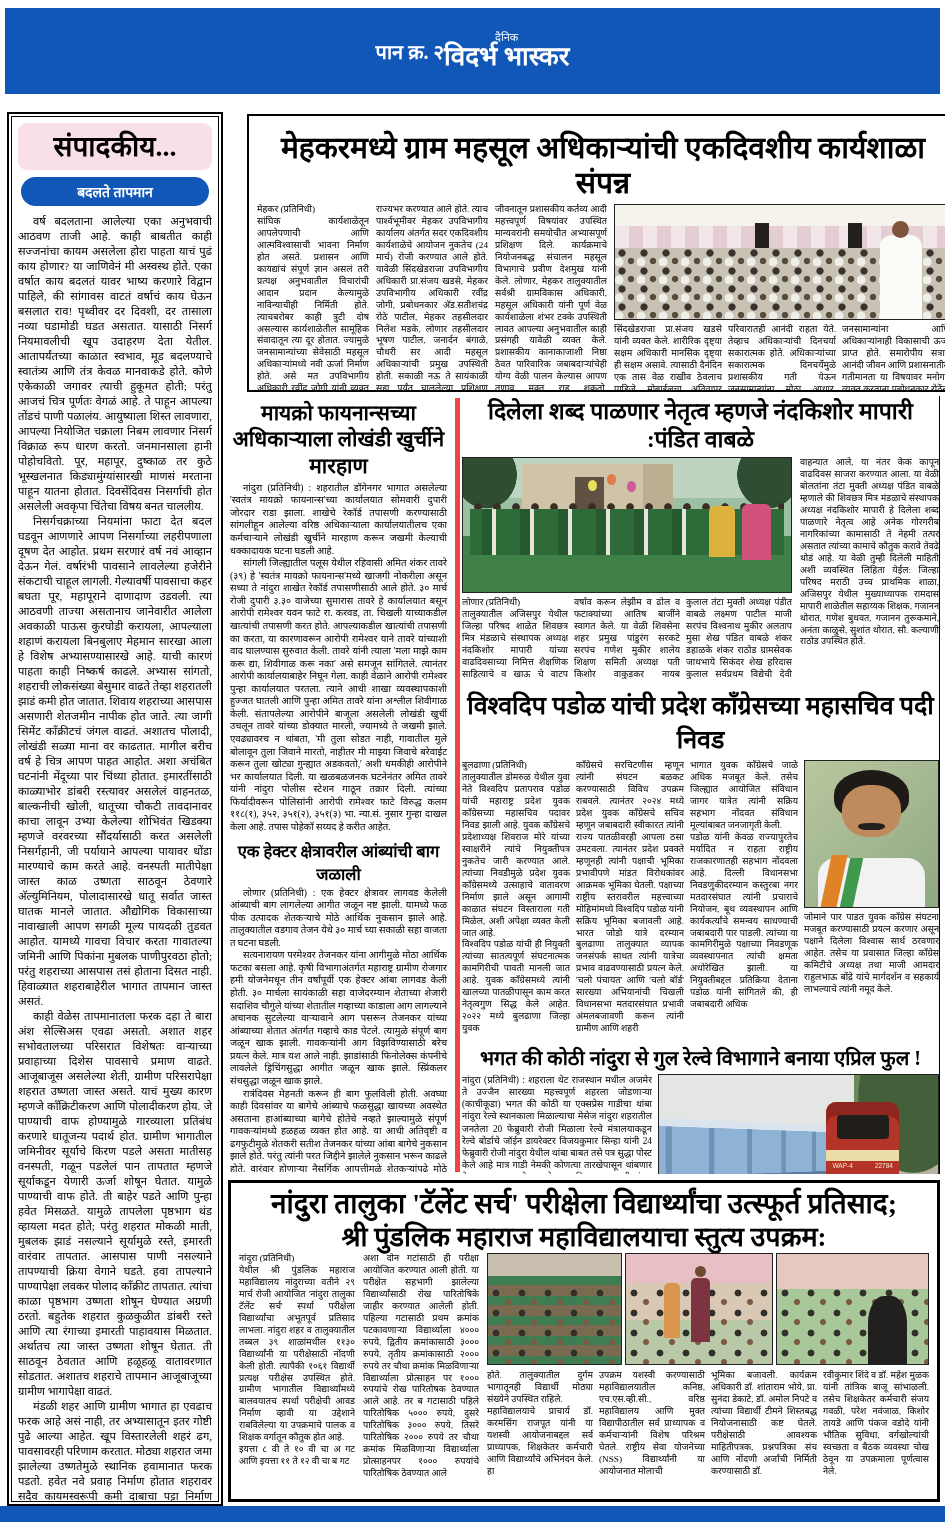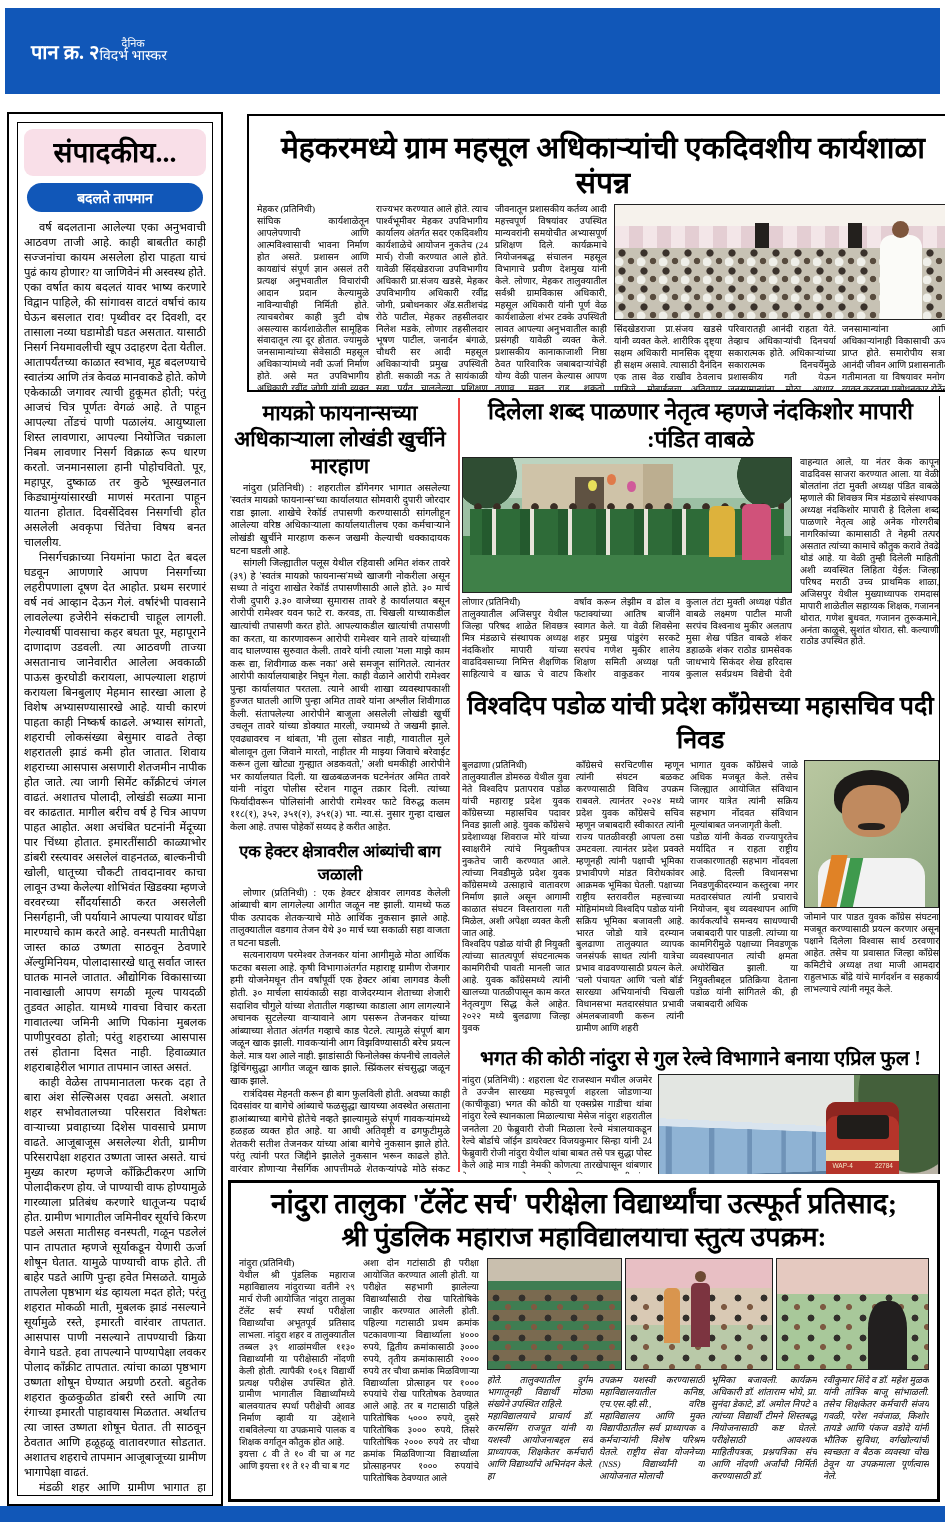--- a/index.html
+++ b/index.html
@@ -1,27 +1,27 @@
 <!DOCTYPE html>
 <html><head>
 <meta charset="utf-8">
 <style>
   html,body{margin:0;padding:0;background:#e9e9e9;}
   .page{position:relative;width:945px;height:1522px;margin:0 auto;background:#fff;overflow:hidden;
         font-family:"Liberation Serif","DejaVu Serif",serif;color:#000;}
   
   .topbar{position:absolute;left:5px;top:8px;width:935px;height:86px;background:#1157b8;color:#fff;
-          display:flex;align-items:center;justify-content:flex-start;padding:8px 26px;box-sizing:border-box;}
+          display:flex;align-items:center;justify-content:center;padding:8px 26px;box-sizing:border-box;}
   .topbar .pageno{font-size:20px;font-weight:bold;}
   .topbar .dateline{font-size:22px;font-weight:bold;position:absolute;left:0;right:0;text-align:center;}
   .topbar .masthead{text-align:center;line-height:1.05;z-index:1;}
   .topbar .masthead .small{font-size:11px;display:block;}
-  .topbar .masthead .big{font-size:14px;font-weight:normal;display:block;}
-  
-  .editorial{position:absolute;left:7px;top:112px;width:216px;height:1394px;border:2px solid #000;padding:8px;box-sizing:border-box;}
+  .topbar .masthead .big{font-size:26px;font-weight:bold;display:block;}
+  
+  .editorial{position:absolute;left:7px;top:112px;width:216px;height:1394px;border:2px solid #000;padding:2px;box-sizing:border-box;}
   .ed-inner{border:1px solid #000;height:100%;box-sizing:border-box;padding:6px 6px 4px;overflow:hidden;}
   .ed-header{background:#f9dfe8;border-radius:9px;text-align:center;font-size:28px;font-weight:bold;padding:3px 0 6px;}
   .ed-pill{background:#1157b8;color:#fff;border-radius:16px;text-align:center;font-size:14px;font-weight:bold;padding:5px 0;margin:7px 3px 8px;}
   .ed-body{font-size:11.2px;line-height:1.34;text-align:justify;}
   .ed-body p{margin:0;text-indent:15px;}
   
   .jtxt{text-align:justify;}
   .jtxt p{margin:0;text-indent:13px;}
   .dl{font-weight:normal;}
   .preline{white-space:pre-line;}
@@ -84,21 +84,21 @@
   .exam2 .man{position:absolute;left:44%;top:22%;width:13%;height:58%;background:#7c3440;border-radius:5px 5px 0 0;}
   .exam2 .man:before{content:"";position:absolute;left:22%;top:-12px;width:11px;height:11px;border-radius:50%;background:#6d4a33;}
   .exam2 .lady{position:absolute;left:26%;top:26%;width:11%;height:50%;background:#d9954e;border-radius:5px 5px 0 0;}
   .exam3{background:linear-gradient(#e5c9c0 0 32%,#a8c89a 32% 100%);}
   .examdots{position:absolute;left:0;right:0;bottom:0;height:70%;
      background-image:radial-gradient(circle at 8px 6px,#33302c 3px,transparent 3.8px),
                       radial-gradient(circle at 20px 15px,#7d5a42 2.6px,transparent 3.4px);
      background-size:26px 20px;}
   .exam3 .girl{position:absolute;right:14%;bottom:0;width:26%;height:62%;background:#221f1f;border-radius:40% 40% 0 0;}
   
-  .micro{position:absolute;left:228px;top:398px;width:232px;height:774px;border-right:2px solid #ef4444;box-sizing:border-box;
+  .micro{position:absolute;left:228px;top:398px;width:232px;height:774px;border-right:5px solid #ef4444;box-sizing:border-box;
          padding:2px 8px 0 2px;overflow:hidden;}
   .micro .h1{font-size:21px;font-weight:bold;text-align:center;line-height:1.25;margin-bottom:3px;}
   .micro .btxt{font-size:9.6px;line-height:1.31;}
   .micro .h2{font-size:16.5px;font-weight:bold;text-align:center;margin:5px 0 2px;}
   
   .rightmid{position:absolute;left:462px;top:396px;width:478px;height:778px;border-right:1px solid #000;box-sizing:border-box;overflow:hidden;}
   .mapari .h1{font-size:23px;font-weight:bold;text-align:center;line-height:1.2;margin:2px 0 4px;}
   .mapari .body{display:flex;gap:8px;height:222px;overflow:hidden;}
   .mapari .left{width:330px;flex:0 0 auto;display:flex;flex-direction:column;gap:4px;}
   .mapari .below{display:flex;gap:6px;flex:1;overflow:hidden;}
@@ -112,23 +112,23 @@
   .padol .c4{font-size:9.2px;line-height:1.3;overflow:hidden;flex:1;}
   .train{margin-top:8px;}
   .train .h1{font-size:20px;font-weight:bold;text-align:center;margin:1px 0 3px;}
   .train .body{display:flex;gap:6px;height:156px;overflow:hidden;}
   .train .txt{width:190px;flex:0 0 auto;font-size:9.3px;line-height:1.3;overflow:hidden;}
   .train .photo{flex:1;}
   
   .talent{position:absolute;left:228px;top:1180px;width:712px;height:322px;border:3px solid #000;box-sizing:border-box;padding:4px 8px;overflow:hidden;}
   .talent .h1{font-size:28px;font-weight:bold;text-align:center;line-height:1.2;}
   .talent .h2{font-size:27px;font-weight:bold;text-align:center;line-height:1.2;}
-  .talent .body{display:flex;gap:8px;margin-top:5px;height:232px;overflow:hidden;}
+  .talent .body{display:flex;gap:8px;height:232px;overflow:hidden;}
   .talent .ncol{width:116px;flex:0 0 auto;font-size:9.2px;}
-  .talent .right{flex:1;display:flex;flex-direction:column;gap:5px;overflow:hidden;font-style:italic;}
+  .talent .right{flex:1;display:flex;flex-direction:column;gap:5px;overflow:hidden;}
   .talent .photorow{display:flex;gap:3px;height:112px;}
   .talent .photorow .photo{height:112px;}
   .talent .p1{width:31%;} .talent .p2{width:34%;} .talent .p3{width:35%;}
   .talent .colrow{display:flex;gap:6px;flex:1;overflow:hidden;}
   .talent .colrow .ncol{width:104px;flex:1;}
   
   .bottombar{position:absolute;left:0;top:1506px;width:945px;height:16px;background:#1157b8;}
 </style>
 </head>
 <body>

